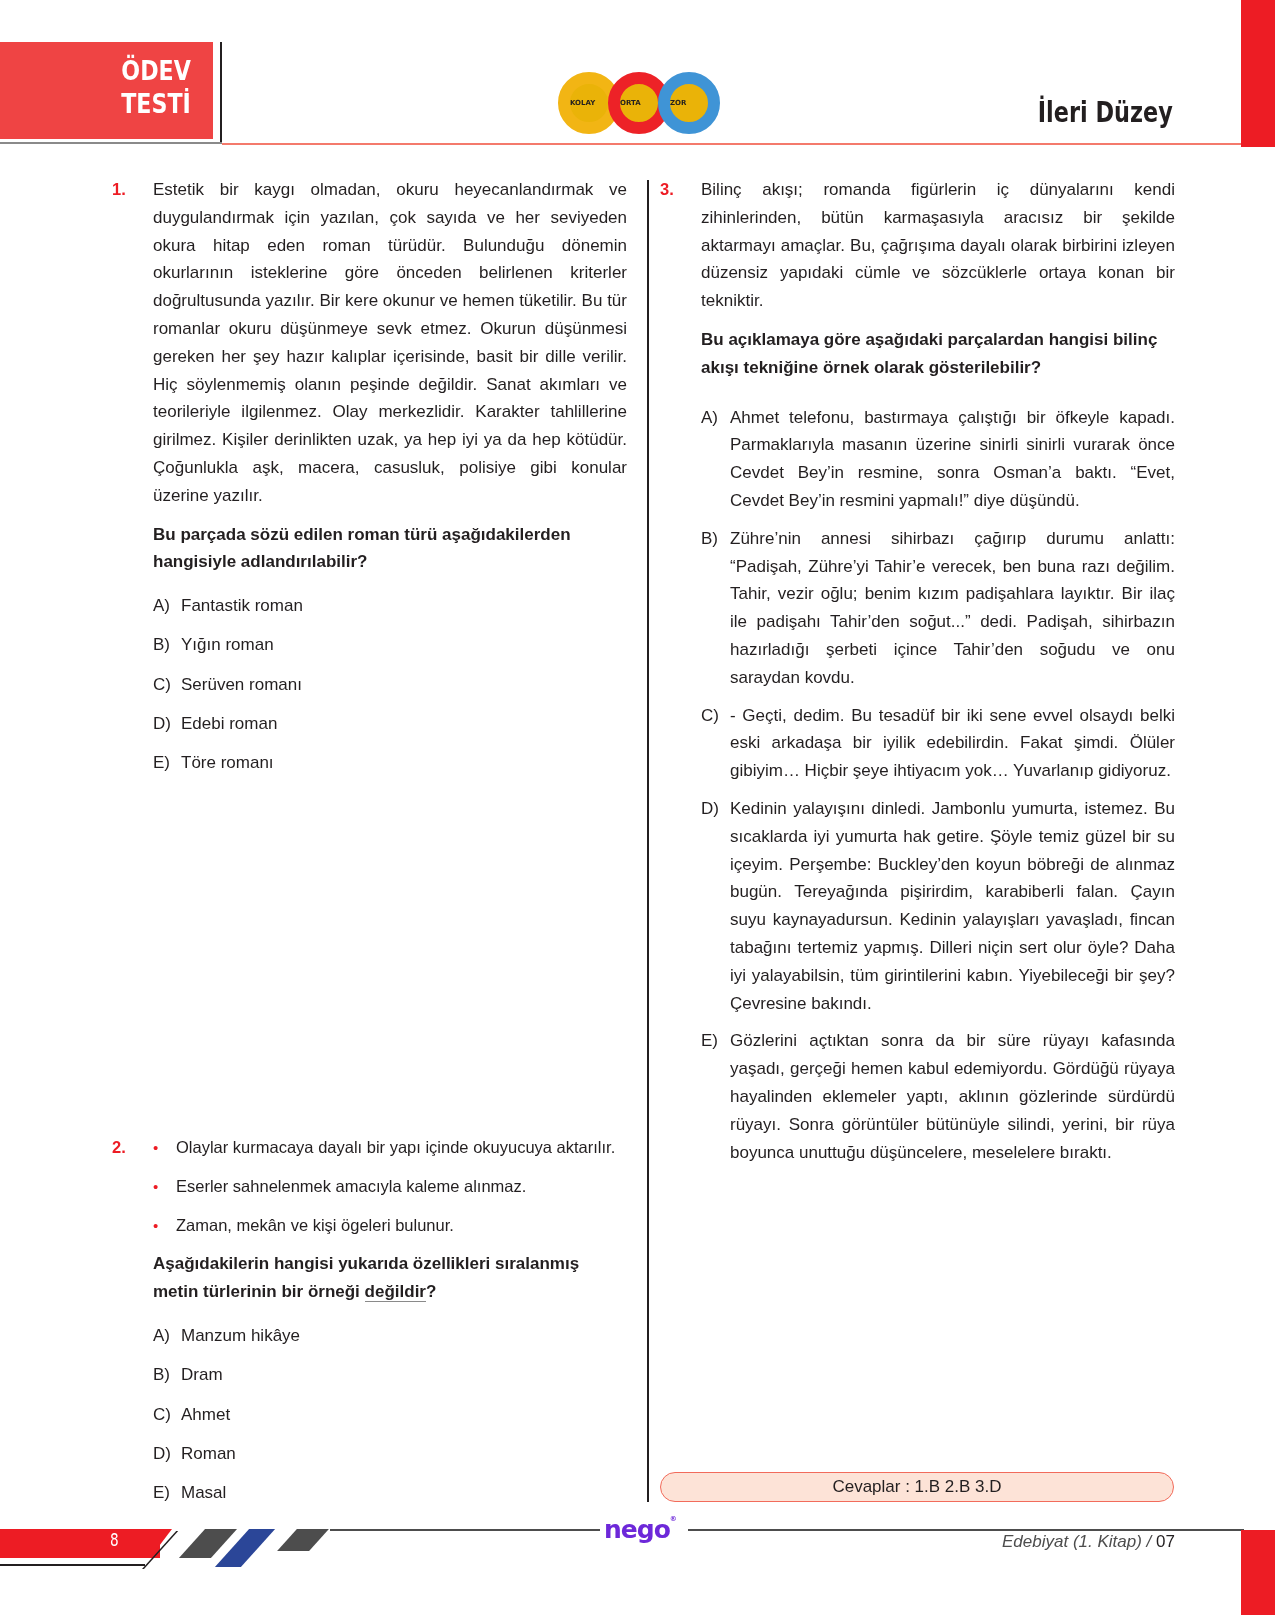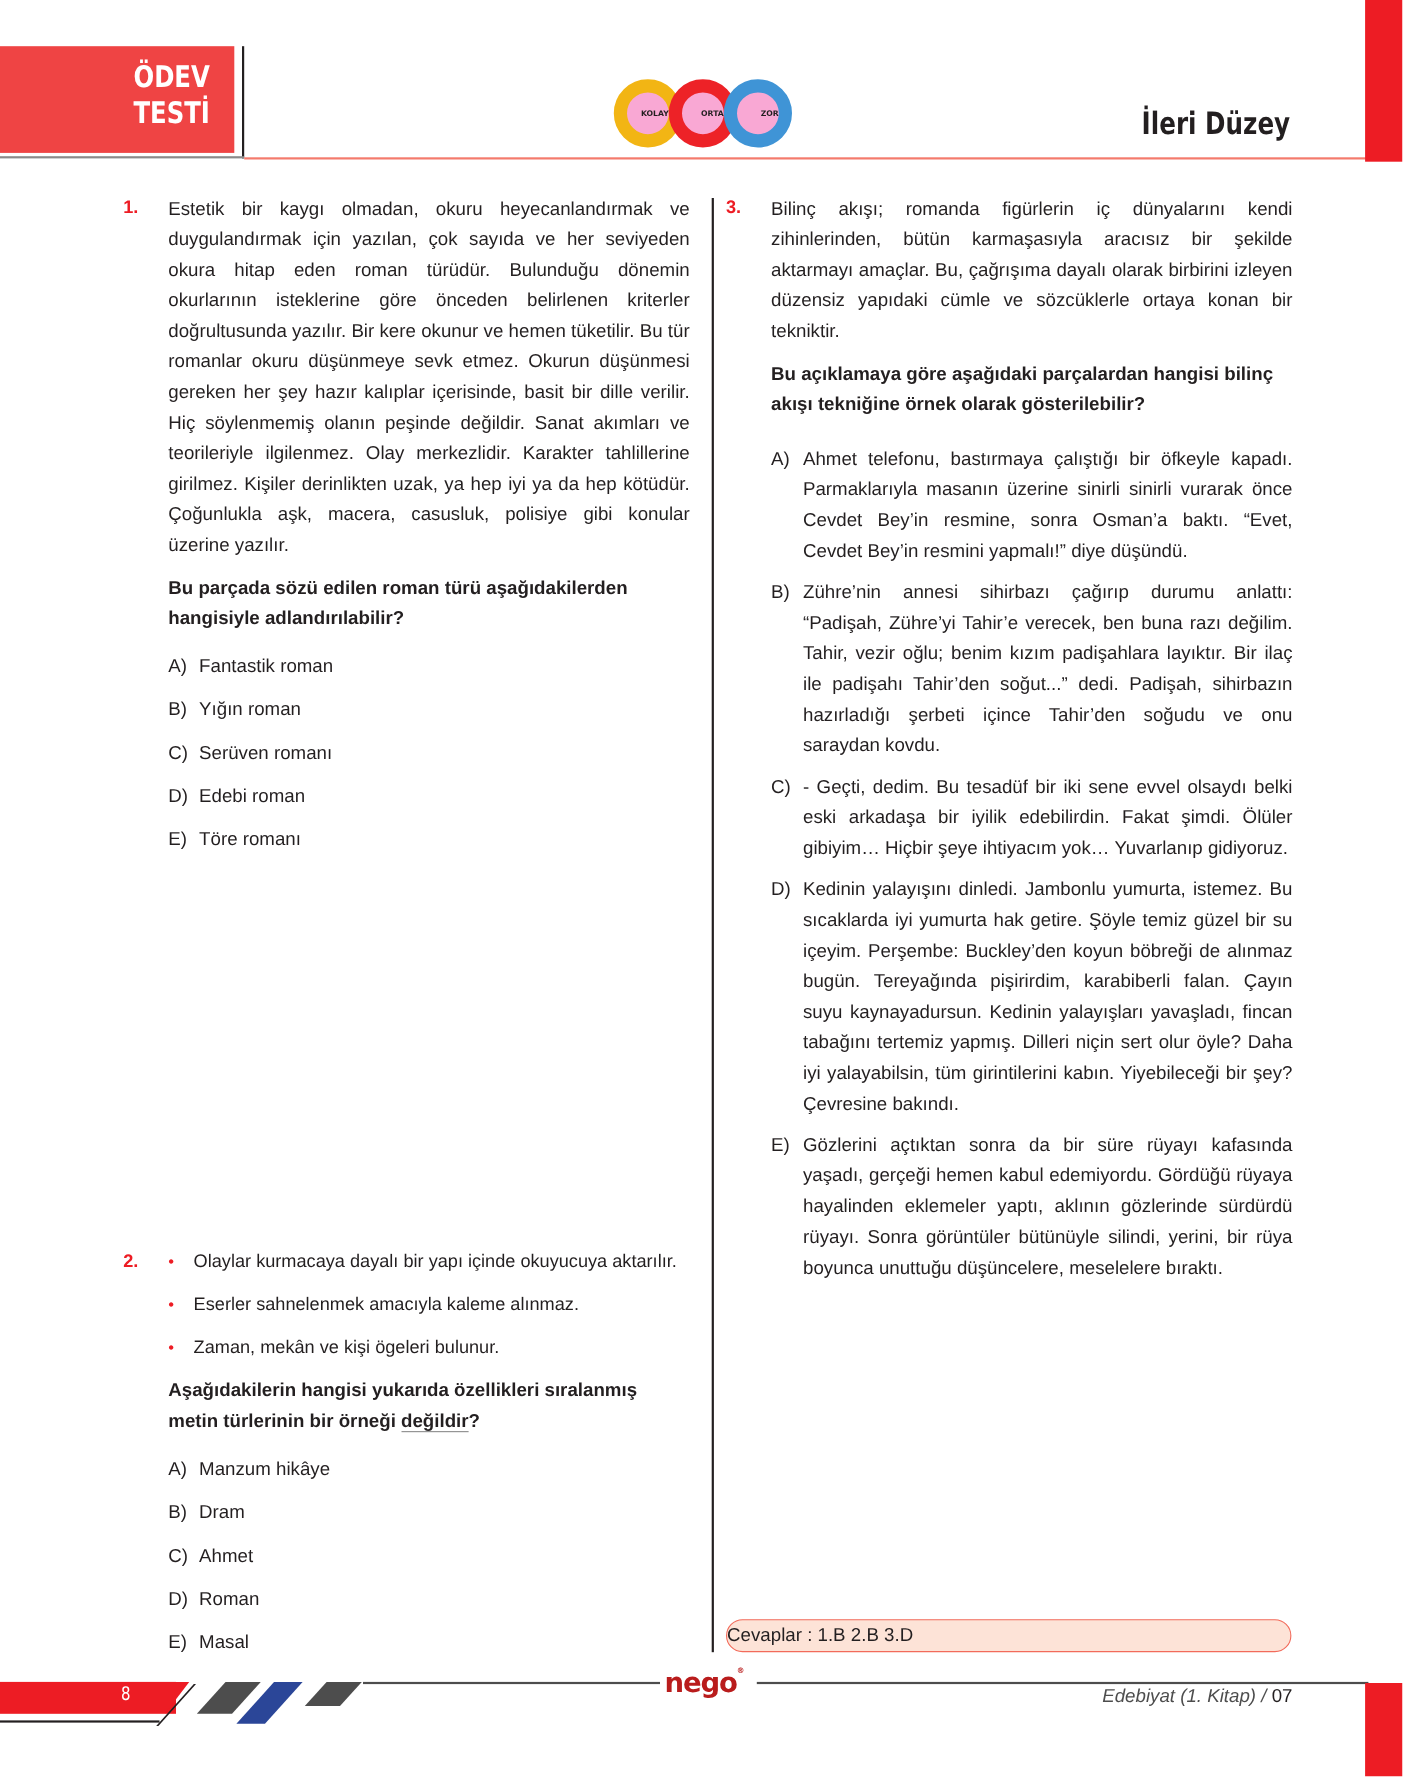--- a/index.html
+++ b/index.html
@@ -13,21 +13,21 @@
     letter-spacing: 0px; transform: scaleX(0.82); transform-origin: right top; }
   .hdr-vline { position: absolute; left: 220px; top: 42px; width: 2px; height: 102px; background: #231f20; }
   .hdr-baseline { position: absolute; left: 222px; top: 143px; width: 1022px; height: 2px; background: #f47a6c; }
   .hdr-leftline { position: absolute; left: 0; top: 142px; width: 222px; height: 2px; background: #8a8a8a; }
   .right-bar-top { position: absolute; right: 0; top: 0; width: 34px; height: 147px; background: #ed1c24; }
   .right-bar-bot { position: absolute; right: 0; top: 1530px; width: 34px; height: 85px; background: #ed1c24; }
   .level-title { position: absolute; right: 102px; top: 96px; font-family: "DejaVu Sans", sans-serif; font-weight: bold;
     font-size: 28px; color: #231f20; transform: scaleX(0.8); transform-origin: right top; }
 
   .logo { position: absolute; left: 558px; top: 72px; width: 164px; height: 62px; }
-  .ring { position: absolute; top: 0; width: 62px; height: 62px; border-radius: 50%; border: 12px solid; display:flex; align-items:center; justify-content:flex-end; background:#f9a8d4; }
+  .ring { position: absolute; top: 0; width: 62px; height: 62px; border-radius: 50%; border: 12px solid; display:flex; align-items:center; justify-content:flex-start; background:#eab308; }
   .ring span { font-family: "DejaVu Sans", sans-serif; font-size: 7px; font-weight: bold; color: #231f20; }
   .ring.y { left: 0; border-color: #f2b514; }
   .ring.r { left: 50px; border-color: #ed2227; }
   .ring.b { left: 100px; border-color: #3f94d6; }
 
   
   .col-divider { position: absolute; left: 647px; top: 180px; width: 1.5px; height: 1322px; background: #231f20; }
   .col { position: absolute; font-size: 17px; line-height: 27.8px; color: #231f20; }
   .col.left { left: 112px; width: 515px; }
   .col.right { left: 660px; width: 515px; }
@@ -45,38 +45,38 @@
   .right .opts { margin-top: 22px; }
   .u { border-bottom: 1.5px solid #8a8a8a; }
 
   .bullets { }
   .bullet { display: flex; margin-bottom: 11px; }
   .bullet .dot { color: #ed1c24; width: 23px; flex: none; font-size: 15px; }
   .cline { display: block; }
 
   
   .answers { position: absolute; left: 660px; top: 1472px; width: 514px; height: 30px; border: 1.5px solid #f26b5b;
-    border-radius: 15px; background: #fde3d7; font-size: 17px; line-height: 27px; color: #231f20; }
+    border-radius: 15px; background: #fde3d7; text-align: center; font-size: 17px; line-height: 27px; color: #231f20; }
 
   
   .ft-red { position: absolute; left: 0; top: 1529px; width: 160px; height: 29px; background: #ed1c24; }
   .ft-red-tip { position: absolute; left: 150px; top: 1529px; width: 0; height: 0;
     border-top: 29px solid #ed1c24; border-right: 22px solid transparent; }
   .ft-page { position: absolute; left: 108px; top: 1530px; width: 20px; color: #fff; font-size: 17px;
     font-family: "DejaVu Sans", sans-serif; transform: scaleX(0.8); }
   .ft-line-under { position: absolute; left: 0; top: 1564px; width: 145px; height: 1.5px; background: #231f20; }
   .ft-slash { position: absolute; left: 142px; top: 1531px; width: 1.5px; height: 38px; background:#231f20; transform: skewX(-42deg); transform-origin: bottom left;}
   .ft-para { position: absolute; top: 1529px; height: 29px; transform: skewX(-42deg); }
   .ft-para.g1 { left: 192px; width: 32px; background: #4d4d4d; }
   .ft-para.b  { left: 232px; width: 26px; height: 38px; background: #2b4698; }
   .ft-para.g2 { left: 287px; width: 32px; height: 22px; background: #4d4d4d; }
   .ft-line { position: absolute; top: 1529px; height: 1.5px; background: #4d4d4d; }
   .ft-line.l1 { left: 330px; width: 270px; }
   .ft-line.l2 { left: 688px; width: 556px; }
-  .nego { position: absolute; left: 604px; top: 1515px; font-weight: bold; font-size: 25px; color: #b91c1c;
+  .nego { position: absolute; left: 604px; top: 1515px; font-weight: bold; font-size: 25px; color: #6d28d9;
     font-family: "DejaVu Sans", sans-serif; letter-spacing: -1px; }
   .nego sup { font-size: 7px; vertical-align: top; }
   .ft-book { position: absolute; right: 100px; top: 1532px; font-size: 17px; color: #4d4d4d; }
   .ft-book i { font-style: italic; }
   .ft-book b { font-weight: normal; color: #231f20; }
 </style>
 </head>
 <body>
 
 <div class="hdr-red">

